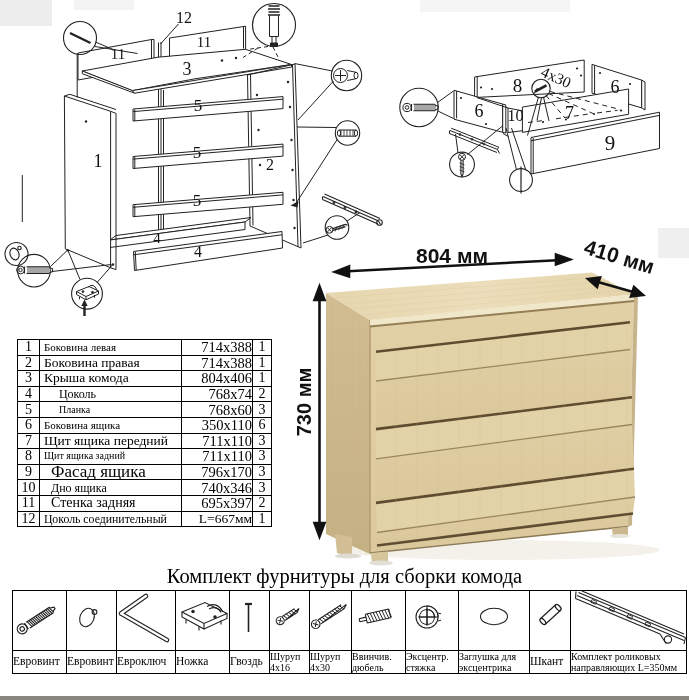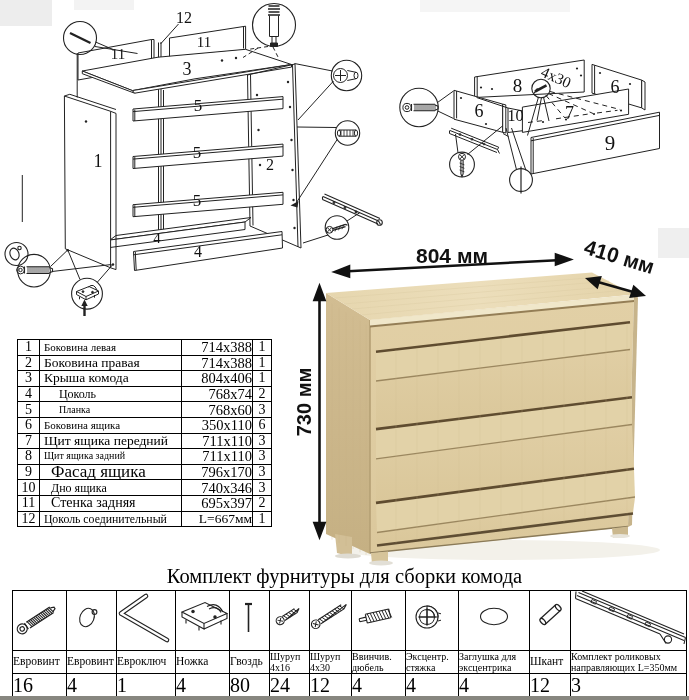--- a/index.html
+++ b/index.html
@@ -125,34 +125,20 @@
           <td>Евроключ</td>
           <td>Ножка</td>
           <td>Гвоздь</td>
           <td class="sm">Шуруп<br>4х16</td>
           <td class="sm">Шуруп<br>4х30</td>
           <td class="sm">Ввинчив.<br>дюбель</td>
           <td class="sm">Эксцентр.<br>стяжка</td>
           <td class="sm">Заглушка для<br>эксцентрика</td>
           <td>Шкант</td>
           <td class="sm">Комплект роликовых<br>направляющих L=350мм</td>
-</tr>
-<tr class="qty">
-<td>16</td>
-          <td>4</td>
-          <td>1</td>
-          <td>4</td>
-          <td>80</td>
-          <td>24</td>
-          <td>12</td>
-          <td>4</td>
-          <td>4</td>
-          <td>4</td>
-          <td>12</td>
-          <td>3</td>
 </tr>
 </tbody>
     </table>
 <svg class="abs" style="left:0;top:0;z-index:5;pointer-events:none" width="689" height="700" viewBox="0 0 689 700">
 <defs>
 <linearGradient id="gTop" x1="0" y1="0" x2="1" y2="0">
           <stop offset="0" stop-color="#e6d6ae"></stop>
           <stop offset="0.5" stop-color="#ecdebb"></stop>
           <stop offset="1" stop-color="#e4d3a9"></stop>
         </linearGradient>

